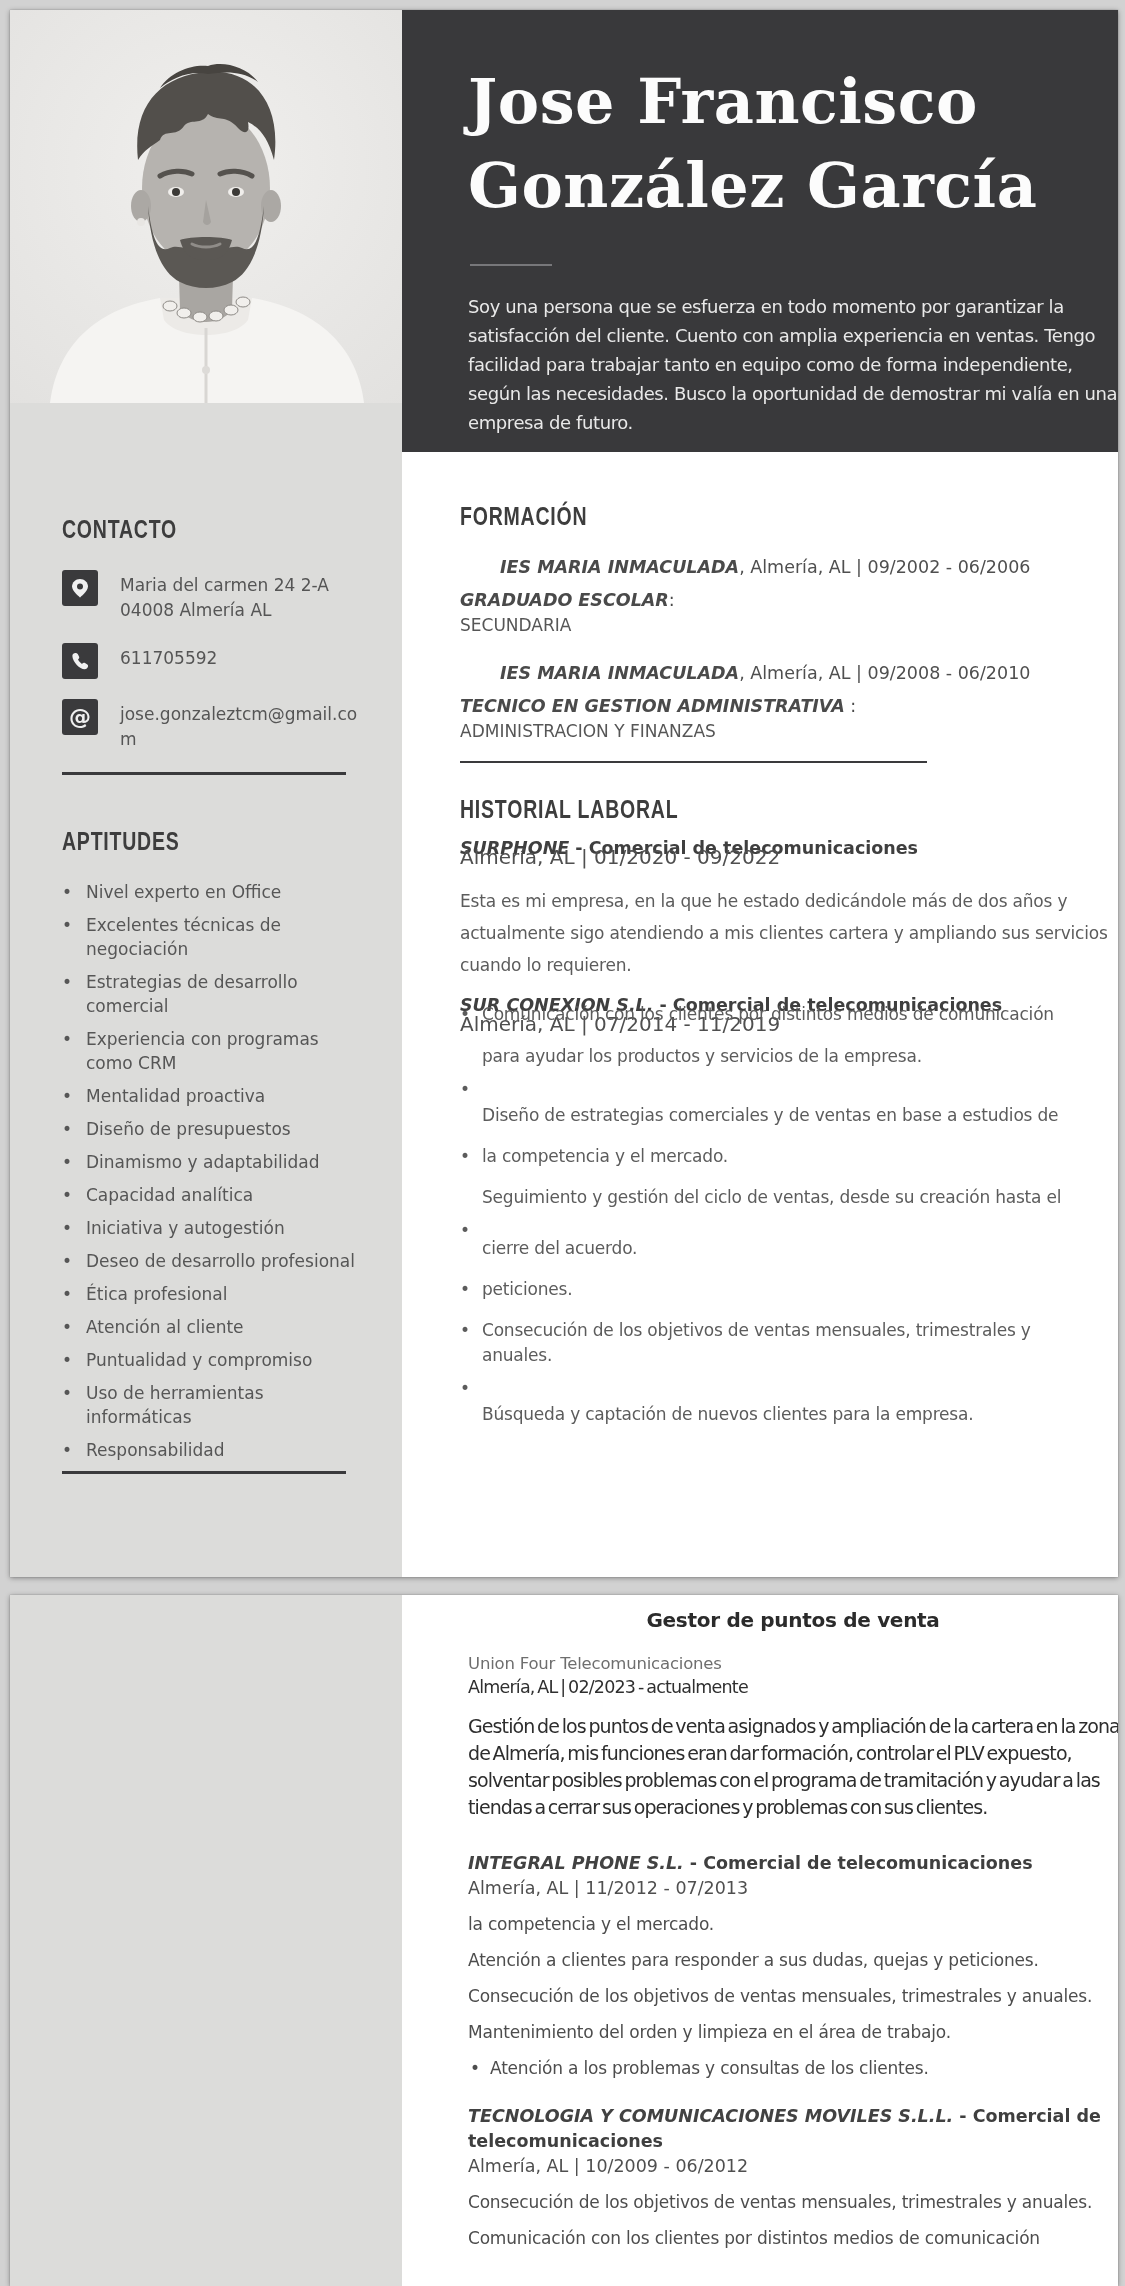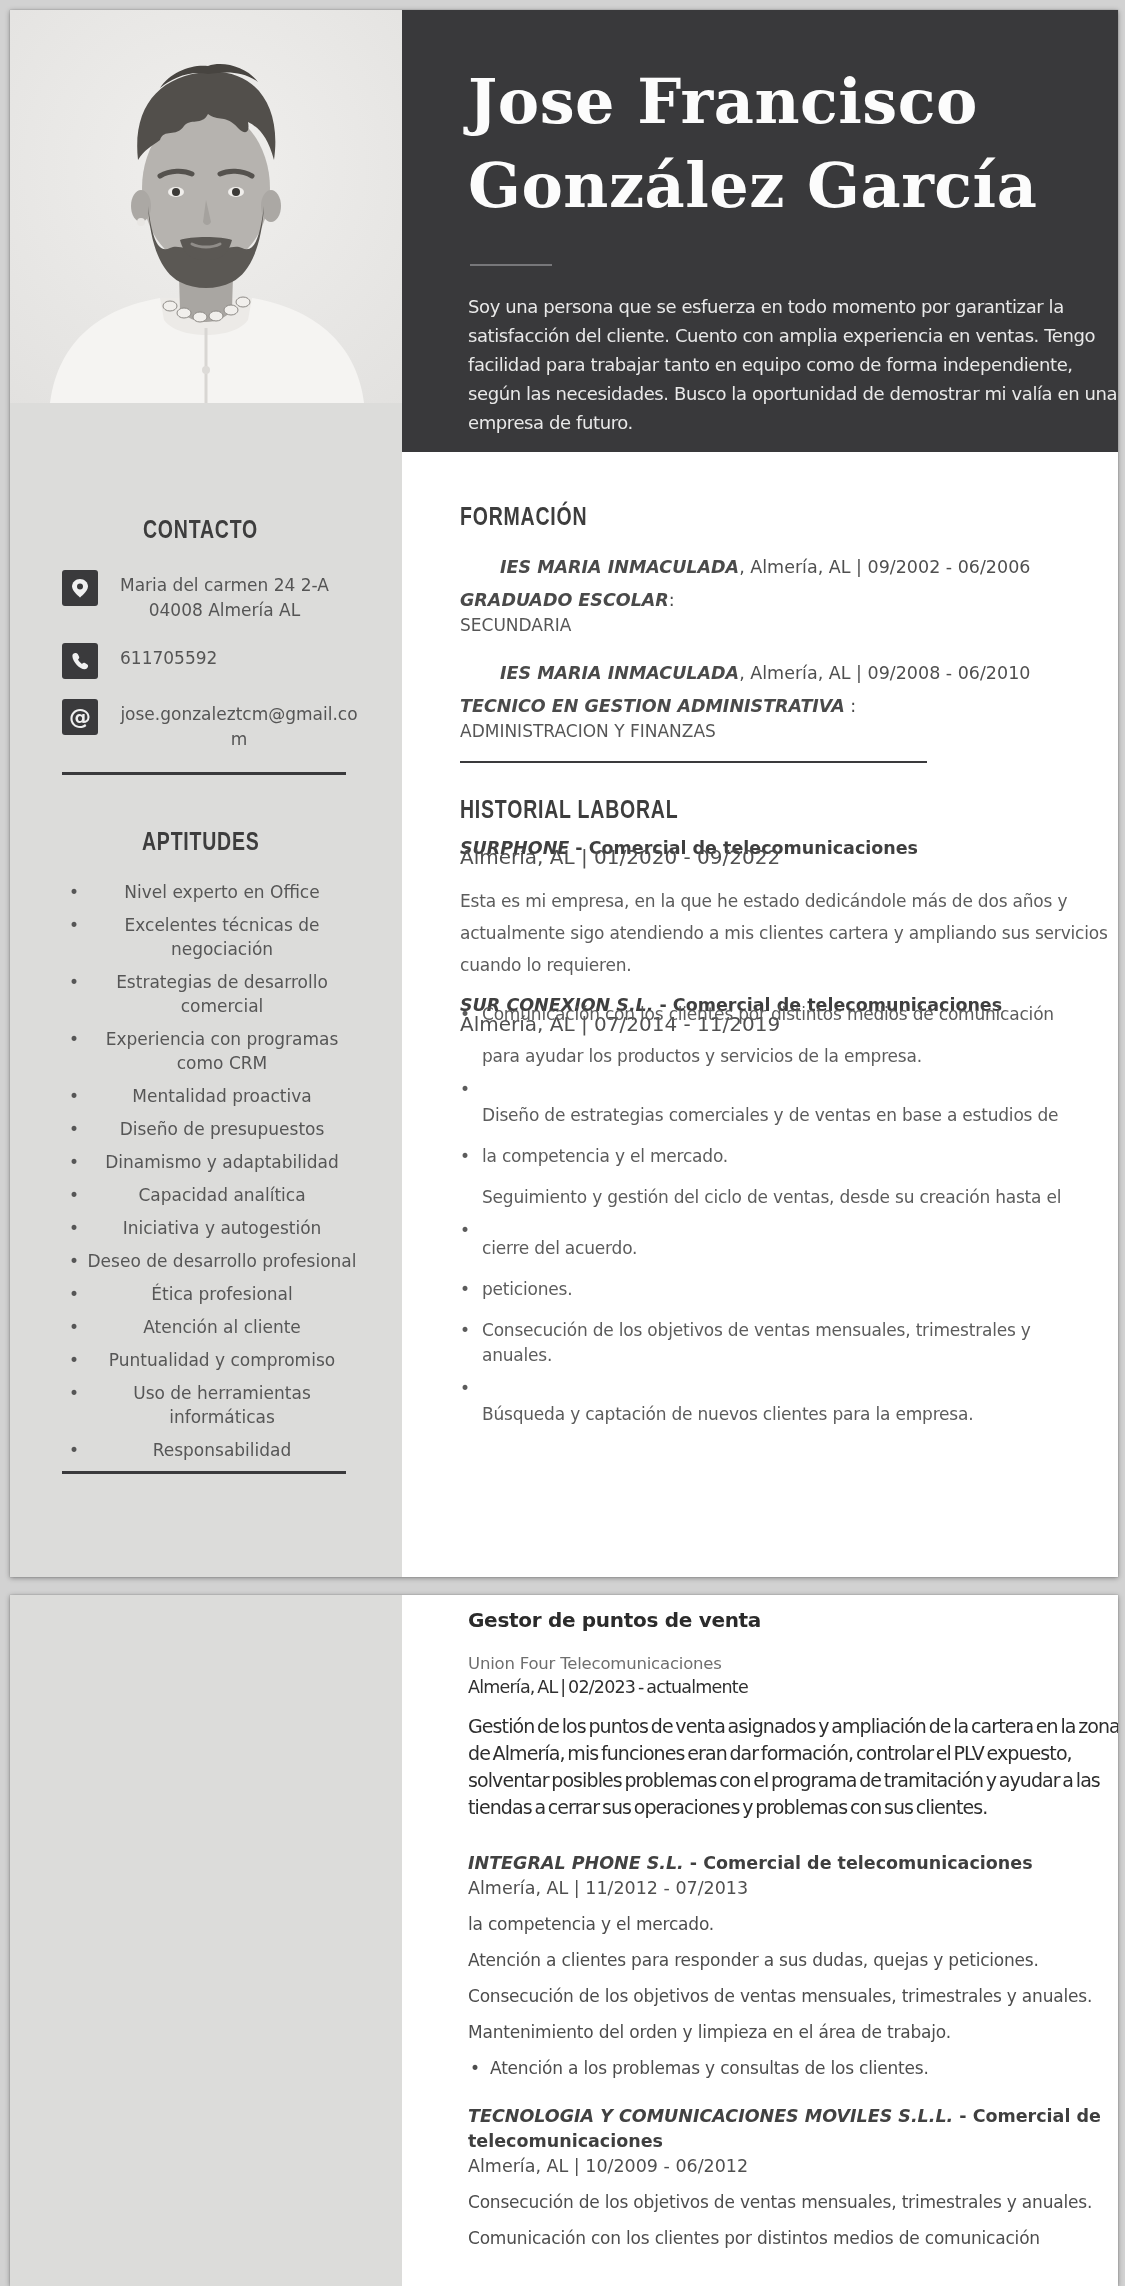--- a/index.html
+++ b/index.html
@@ -35,21 +35,20 @@
   .summary{
     margin-top:26px;width:655px;
     font-size:18px;line-height:29px;letter-spacing:-.4px;color:#e9e9e9;
   }
 
   
   .sidebar{
     position:absolute;left:0;top:393px;width:392px;height:1174px;
     background:#dcdcda;box-sizing:border-box;padding:112px 30px 4px 52px;
     color:#565656;
-    text-align:center;
   }
   .sec-title{
     display:inline-block;
     font-family:"Liberation Sans",sans-serif;font-weight:700;
     font-size:25px;letter-spacing:1px;color:#3d3d3d;
     transform:scaleX(.78);transform-origin:left center;white-space:nowrap;
   }
   .contact-rows{margin-top:26px;}
   .c-row{display:flex;margin-bottom:20px;}
   .c-icon{
@@ -96,21 +95,21 @@
   .lone-bullet{font-size:17px;line-height:12px;color:#5c5c5c;margin-top:14px;}
   .mtgap{margin-top:16px;}
   .mtsm{margin-top:8px;}
 
   
   .sidebar2{position:absolute;left:0;top:0;width:392px;height:691px;background:#dcdcda;}
   .main2{
     position:absolute;left:440px;top:0;width:668px;box-sizing:border-box;
     padding:12px 0 0 18px;color:#3a3a3a;
   }
-  .p2-job-title{font-size:20px;line-height:26px;font-weight:700;color:#2b2b2b;letter-spacing:-.3px;}
+  .p2-job-title{font-size:20px;line-height:26px;font-weight:700;color:#2b2b2b;letter-spacing:-.3px;text-align:center;}
   .p2-company{margin-top:20px;font-size:16.5px;line-height:22px;color:#6e6e6e;letter-spacing:-.2px;}
   .p2-meta-cond{font-size:17.5px;line-height:24px;color:#2f2f2f;letter-spacing:-.8px;word-spacing:-2px;}
   .p2-desc{
     margin-top:14px;width:655px;font-size:19px;line-height:27px;color:#2d2d2d;
     letter-spacing:-.9px;word-spacing:-2.5px;
   }
   .p2-entry-head{font-size:17.5px;line-height:25px;color:#3f3f3f;font-weight:700;width:640px;}
   .p2-entry-head .job-company{color:#424242;}
   .p2-meta{font-size:17.5px;line-height:24px;color:#4f4f4f;}
   .p2-line{margin-top:12px;font-size:17px;line-height:24px;color:#4d4d4d;width:655px;letter-spacing:-.2px;}

